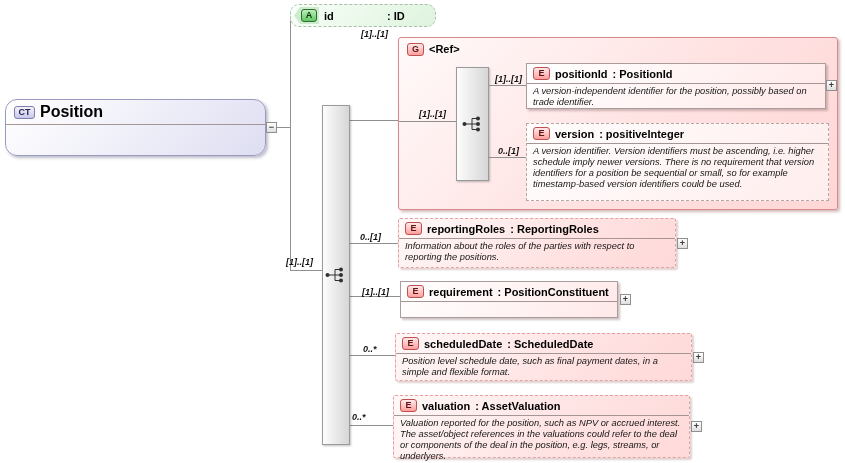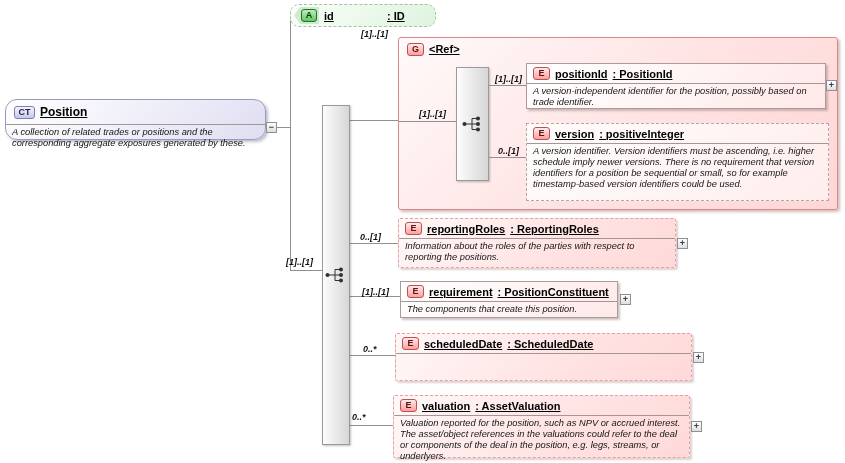--- a/index.html
+++ b/index.html
@@ -26,21 +26,21 @@
   .solid-grey{border:1px solid #aa9c9c;
               background:linear-gradient(135deg,#ffffff 0%,#fff2f2 60%,#ffe8e8 100%);
               box-shadow:2px 2px 2px rgba(150,120,120,.45);}
   .dashed-grey{border:1px dashed #b5a7a7;
                background:linear-gradient(135deg,#fffdfd 0%,#ffeded 100%);}
   .dashed-pink{border:1px dashed #e2a2a2;border-radius:2px;
                background:linear-gradient(135deg,#fff8f8 0%,#ffe2e2 60%,#ffd9d9 100%);
                box-shadow:2px 2px 2px rgba(180,140,140,.4);}
 
   .ehead{display:flex;align-items:center;gap:5px;padding:2px 6px;height:15px;}
-  .nm,.tp{font-weight:bold;font-size:11px;color:#000;white-space:pre;text-decoration:underline;}
+  .nm,.tp{font-weight:bold;font-size:11px;color:#000;white-space:pre;}
   .id-name{min-width:58px;}
   .g-name{min-width:62px;}
   .hline{border-top:1px solid #a59595;}
   .desc{padding:2px 6px 0 6px;font-style:italic;font-size:9.3px;line-height:11px;color:#161616;}
 
   .badge{display:inline-block;min-width:17px;padding:0 2px;text-align:center;font-size:9px;
          font-weight:bold;border-radius:3px;line-height:11px;box-sizing:border-box;}
   .bct{background:linear-gradient(#f3f3fd,#c7c7e9);border:1px solid #7f7fae;color:#26264f;min-width:21px;}
   .ba{background:linear-gradient(#b9f0b9,#63c863);border:1px solid #2f6b2f;color:#0f2f0f;min-width:16px;}
   .be{background:linear-gradient(#ffe9e9,#ff9e9e);border:1px solid #c05050;color:#5a1414;}
@@ -64,27 +64,26 @@
 
   <div class="line vl" style="left:290px;top:15px;height:255px"></div>
   <div class="line hl" style="left:277px;top:127px;width:13px"></div>
   <div class="line hl" style="left:290px;top:270px;width:32px"></div>
   <div class="line hl" style="left:350px;top:120px;width:48px"></div>
   <div class="line hl" style="left:350px;top:243px;width:48px"></div>
   <div class="line hl" style="left:350px;top:296px;width:50px"></div>
   <div class="line hl" style="left:350px;top:355px;width:45px"></div>
   <div class="line hl" style="left:350px;top:425px;width:43px"></div>
 
-  <div class="box ct-box" style="left:5px;top:99px;width:261px;height:41px">
+  <div class="box ct-box" style="left:5px;top:99px;width:261px;height:57px">
     <div class="ehead" style="padding:4px 8px;height:16px">
       <span class="badge bct">CT</span>
-      <span class="nm" style="font-size:12px">Position</span>
+      <span class="nm" style="font-size:16px">Position</span>
     </div>
     <div class="hline"></div>
-    <div class="desc">A collection of related trades or positions and the corresponding aggregate exposures generated by these.</div>
   </div>
   <div class="pm" style="left:266px;top:122px">−</div>
 
   <div class="box attr-box" style="left:290px;top:4px;width:146px;height:23px">
     <span class="a-tag">
       <span class="badge ba">A</span>
     </span>
     <span class="nm id-name">id</span>
     <span class="tp">: ID</span>
   </div>
@@ -163,31 +162,31 @@
   </div>
   <div class="pm" style="left:677px;top:238px">+</div>
 
   <div class="box solid-grey" style="left:400px;top:281px;width:218px;height:37px">
     <div class="ehead">
       <span class="badge be">E</span>
       <span class="nm">requirement</span>
       <span class="tp">: PositionConstituent</span>
     </div>
     <div class="hline"></div>
-    <div class="desc">The components that create this position.</div>
   </div>
   <div class="pm" style="left:620px;top:294px">+</div>
 
   <div class="box dashed-pink" style="left:395px;top:333px;width:297px;height:48px">
     <div class="ehead">
       <span class="badge be">E</span>
       <span class="nm">scheduledDate</span>
       <span class="tp">: ScheduledDate</span>
     </div>
     <div class="hline"></div>
+    <div class="desc">Position level schedule date, such as final payment dates, in a simple and flexible format.</div>
   </div>
   <div class="pm" style="left:693px;top:352px">+</div>
 
   <div class="box dashed-pink" style="left:393px;top:395px;width:297px;height:63px">
     <div class="ehead">
       <span class="badge be">E</span>
       <span class="nm">valuation</span>
       <span class="tp">: AssetValuation</span>
     </div>
     <div class="hline"></div>

